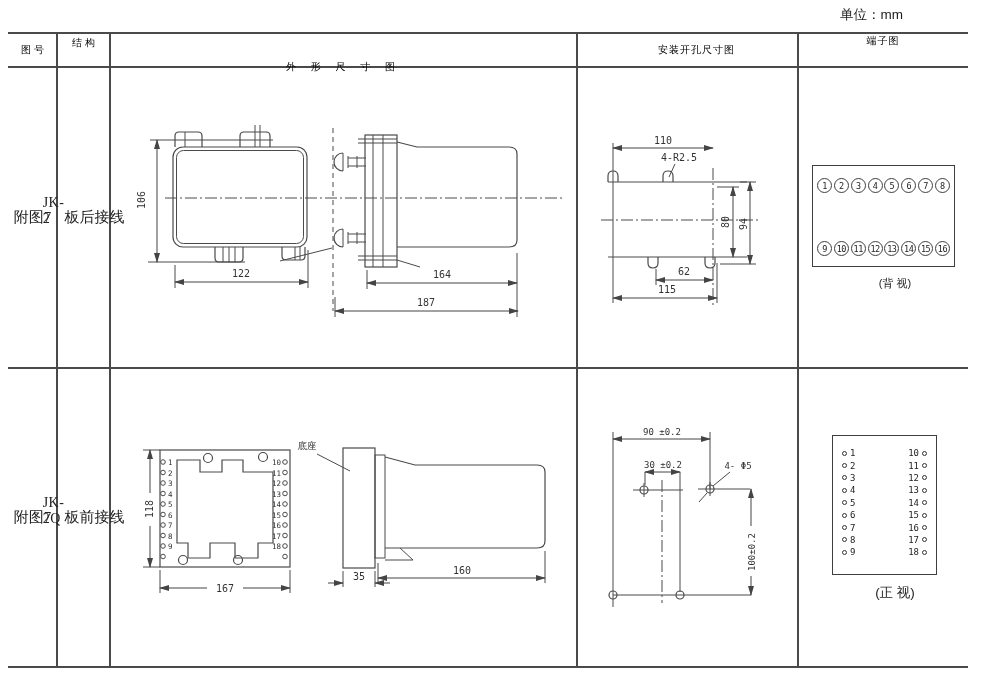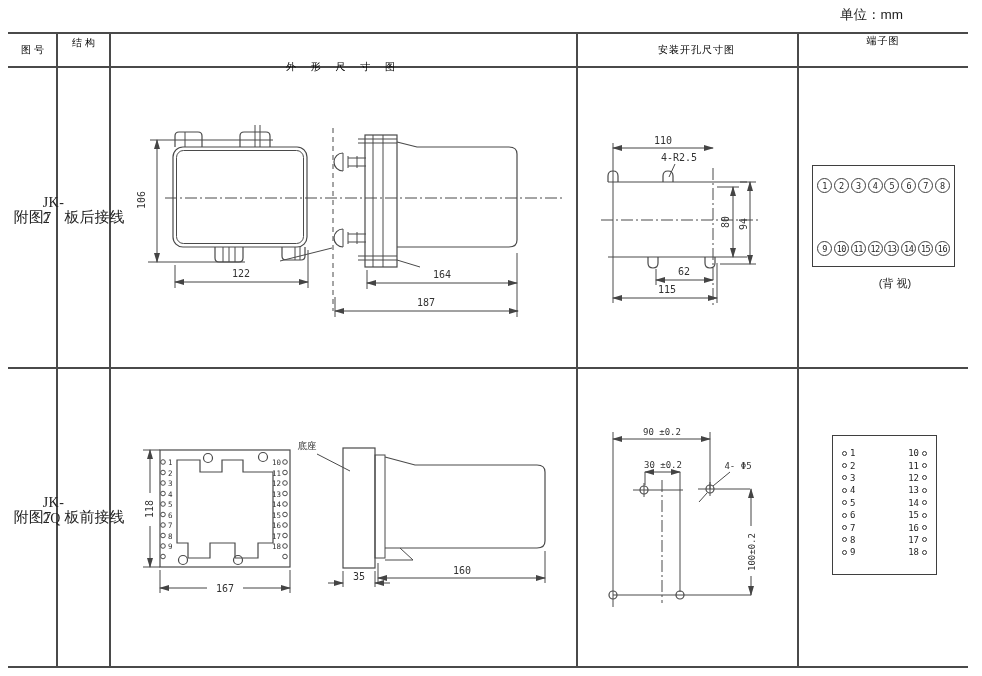--- a/index.html
+++ b/index.html
@@ -439,13 +439,14 @@
       <div class="t2row">
           <span>17</span>
           <span class="t2circ"></span>
         </div>
       <div class="t2row">
           <span>18</span>
           <span class="t2circ"></span>
         </div>
     </div>
   </div>
+  <div class="caption" style="top:216px;font-size:13.5px;">(正 视)</div>
 </div>
 
 </body></html>

